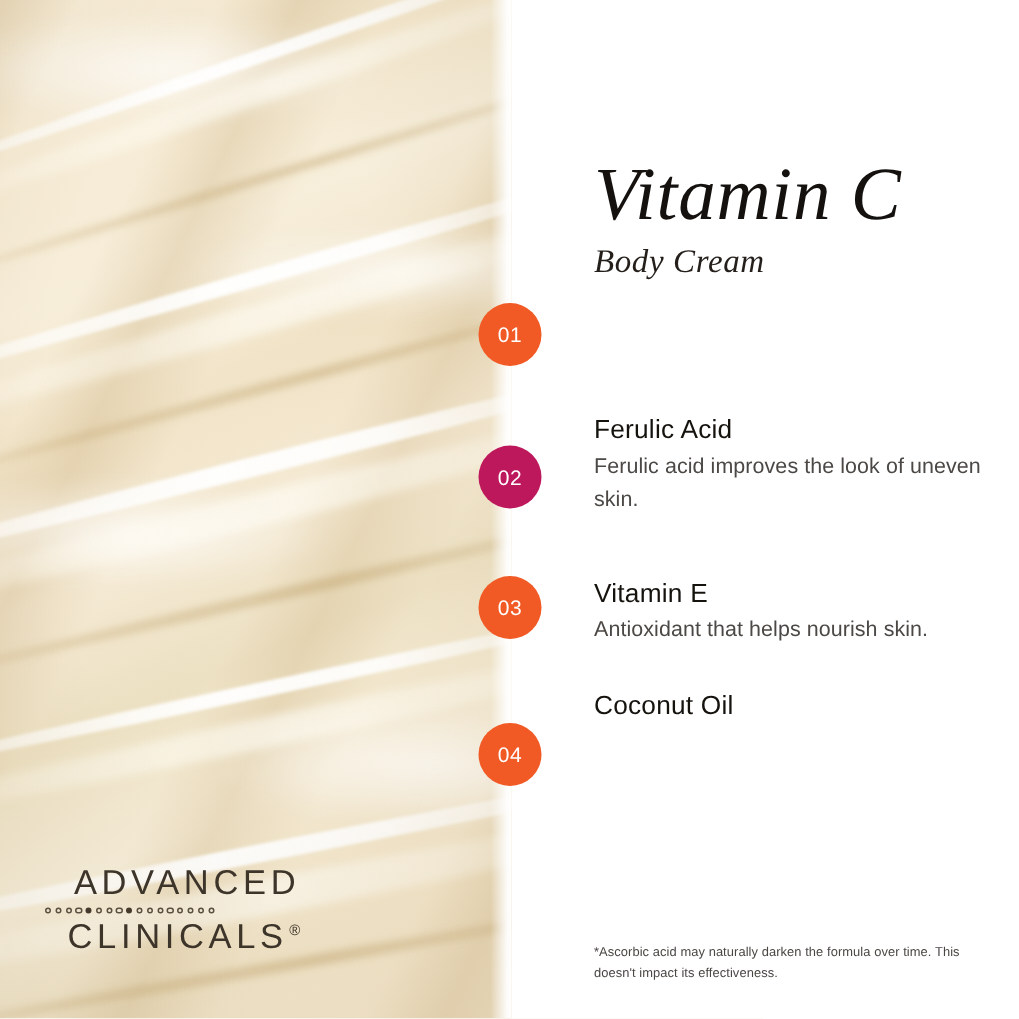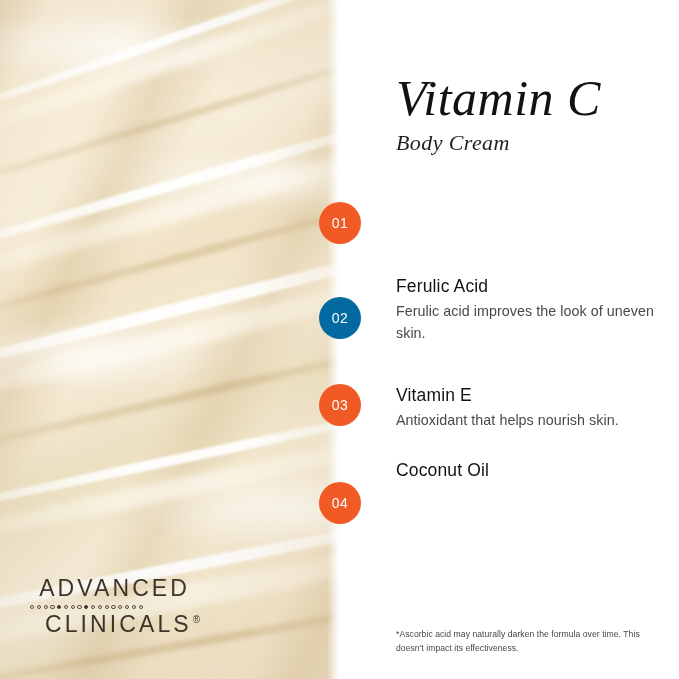--- a/index.html
+++ b/index.html
@@ -138,21 +138,21 @@
     background:linear-gradient(90deg, rgba(255,255,255,0) 0%, rgba(255,255,255,0.92) 78%, #ffffff 100%);
     pointer-events:none;
   }
 
   
   .brand-logo {
     position:absolute;
     left:29px; bottom:43px;
     z-index:6;
     color:#3a3128;
-    text-align:center;
+    text-align:right;
     line-height:1;
   }
   .brand-line {
     font-family:"Liberation Sans", sans-serif;
     font-size:23px;
     font-weight:400;
     letter-spacing:3.1px;
     color:#3d342a;
     white-space:nowrap;
   }
@@ -194,20 +194,21 @@
   }
   .product-title {
     font-family:"Liberation Serif", serif;
     font-style:italic;
     font-weight:400;
     font-size:50px;
     line-height:1.0;
     color:#14110f;
     letter-spacing:0.5px;
     white-space:nowrap;
+    margin-top:31px;
   }
   .product-subtitle {
     font-family:"Liberation Serif", serif;
     font-style:italic;
     font-weight:400;
     font-size:22px;
     color:#241f1b;
     margin-top:7px;
     letter-spacing:0.4px;
   }
@@ -354,21 +355,21 @@
         <div class="ingredient" style="top: 460px;">
           <div class="ing-heading"><span>Coconut Oil</span></div>
         </div>
       </div>
   </div>
 
   <div id="badge-layer">
       <div class="badge" style="left: 319px; top: 202px; background: rgb(241, 90, 36); color: rgb(255, 255, 255);">
         <span>01</span>
       </div>
-      <div class="badge" style="left: 319px; top: 297px; background: #0369a1; color: rgb(255, 255, 255);">
+      <div class="badge" style="left: 319px; top: 297px; background: #be185d; color: rgb(255, 255, 255);">
         <span>02</span>
       </div>
       <div class="badge" style="left: 319px; top: 384px; background: rgb(241, 90, 36); color: rgb(255, 255, 255);">
         <span>03</span>
       </div>
       <div class="badge" style="left: 319px; top: 482px; background: rgb(241, 90, 36); color: rgb(255, 255, 255);">
         <span>04</span>
       </div>
     </div>
 

